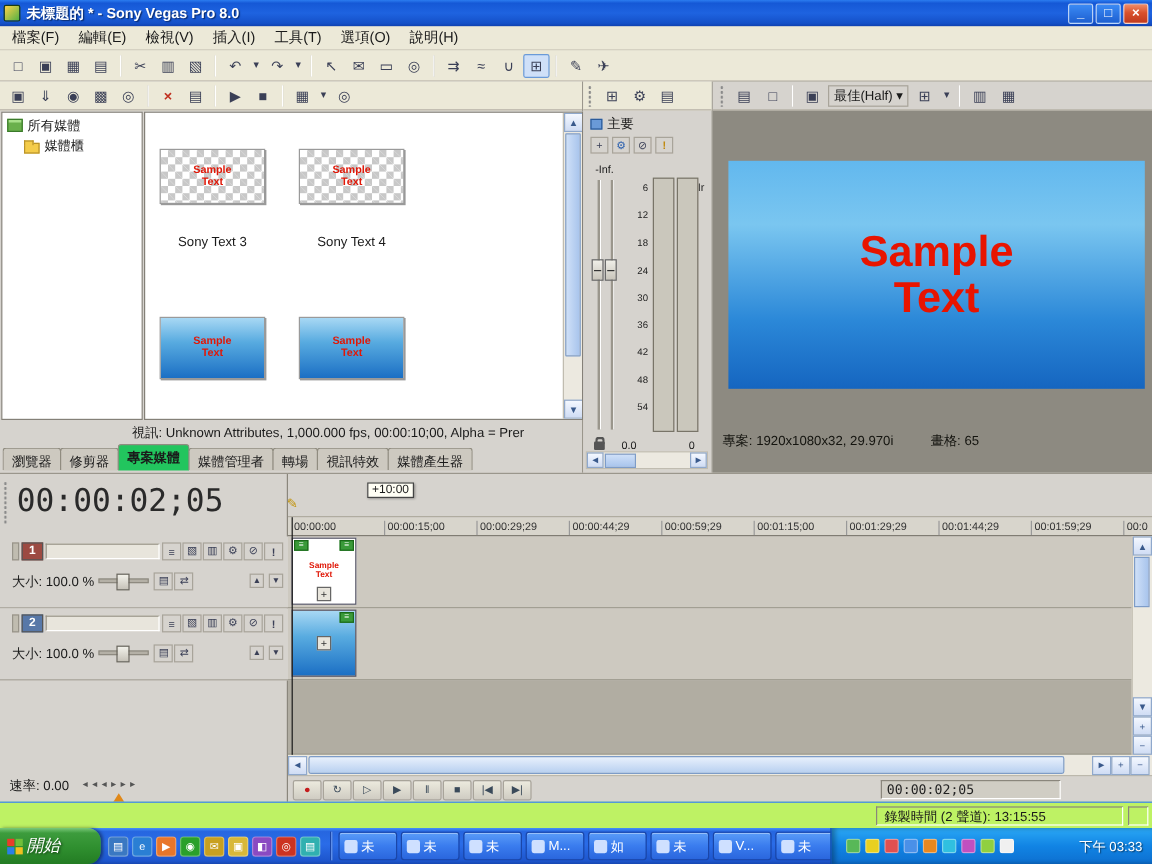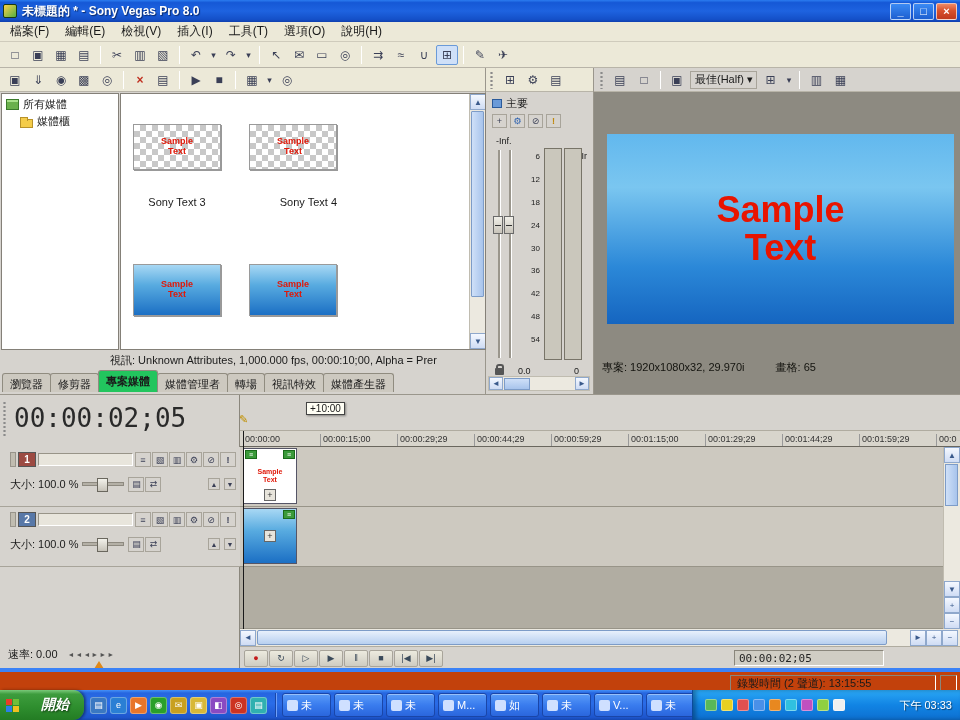--- a/index.html
+++ b/index.html
@@ -135,29 +135,29 @@
   #tl-vscroll .vthumb2{position:absolute;top:1px;left:1px;width:13px;height:42px;background:linear-gradient(90deg,#cfe0f8,#a8c4ec);border:1px solid #7d9cc8;}
   #tl-hscroll{height:18px;background:#ece9e0;border-bottom:1px solid #b0aca0;display:flex;align-items:center;}
   #tl-hscroll .htrack{flex:1;position:relative;height:16px;}
   #tl-hscroll .hthumb2{position:absolute;left:1px;top:0;width:630px;height:15px;background:linear-gradient(#e8f0fc,#b8d0f0);border:1px solid #7d9cc8;border-radius:2px;}
   #transport{height:22px;background:#d6d3ce;display:flex;align-items:center;gap:2px;padding-left:4px;}
   .pbtn{width:24px;height:17px;font-size:9px;display:flex;align-items:center;justify-content:center;border:1px solid #a8a49a;background:linear-gradient(#eceade,#cfccc2);border-radius:2px;color:#3a4a5a;}
   [data-name="record"]{color:#c41c1c;}
   #transport-time{margin-left:auto;margin-right:76px;width:150px;height:16px;border:1px solid;border-color:#8a867c #fff #fff #8a867c;background:#d0cdc4;font-family:"DejaVu Sans Mono",monospace;font-size:11px;display:flex;align-items:center;padding:0 4px;color:#222;}
 
   
-  #statusbar{position:absolute;left:0;top:668px;width:960px;height:22px;background:#c2410c;border-top:4px solid #3b82f6;}
+  #statusbar{position:absolute;left:0;top:668px;width:960px;height:22px;background:#bef264;border-top:1px solid #3b82f6;}
   #record-panel{position:absolute;right:24px;top:3px;width:206px;height:16px;border:1px solid;border-color:#8a867c #fff #fff #8a867c;font-size:11px;display:flex;align-items:center;padding:0 6px;white-space:nowrap;}
   #corner-panel{position:absolute;right:3px;top:3px;width:17px;height:16px;border:1px solid;border-color:#8a867c #fff #fff #8a867c;}
 
   
   #taskbar{position:absolute;left:0;top:690px;width:960px;height:30px;display:flex;align-items:center;
     background:linear-gradient(180deg,#4591f7 0%,#2666e0 10%,#2a6ce8 45%,#1d55cc 92%,#1747b0 100%);}
-  #start-btn{width:84px;height:30px;border-radius:0 11px 11px 0;display:flex;align-items:center;gap:22px;padding:0 12px 0 6px;
-    background:linear-gradient(180deg,#7ac97a 0%,#3d9c3d 14%,#2f8f2f 55%,#237c23 100%);color:#fff;font-weight:bold;font-style:italic;font-size:14px;
+  #start-btn{width:84px;height:30px;border-radius:0 11px 11px 0;display:flex;align-items:center;gap:3px;padding:0 12px 0 6px;
+    background:linear-gradient(180deg,#7ac97a 0%,#3d9c3d 14%,#2f8f2f 55%,#237c23 100%);color:#fff;font-weight:normal;font-style:italic;font-size:14px;
     text-shadow:1px 1px 2px #00000090;box-shadow:2px 0 3px #00000070;}
   .flag{display:grid;grid-template-columns:6px 6px;grid-template-rows:6px 6px;gap:1px;}
   .flag span:nth-child(1){background:#e83c2a;} .flag span:nth-child(2){background:#6fbf3a;}
   .flag span:nth-child(3){background:#2a7fe8;} .flag span:nth-child(4){background:#f0c020;}
   #quicklaunch{display:flex;gap:3px;padding:0 6px;align-items:center;}
   .ql{width:17px;height:17px;border-radius:3px;display:flex;align-items:center;justify-content:center;color:#fff;font-size:9px;border:1px solid #ffffff50;}
   .tb-div{width:2px;height:24px;background:#1a46a8;border-right:1px solid #6fa0f8;margin:0 2px;}
   #tasks{flex:1;display:flex;gap:3px;padding:0 3px;overflow:hidden;}
   .task{flex:0 0 49px;height:24px;border-radius:3px;background:linear-gradient(180deg,#5a9cf8 0%,#3a7cee 50%,#2a66dd 100%);border:1px solid #1a46a8;
     box-shadow:inset 0 1px 0 #ffffff60;display:flex;align-items:center;gap:3px;padding:0 4px;color:#fff;font-size:11px;overflow:hidden;}
@@ -270,21 +270,21 @@
       </div>
     </div>
     <div id="medialist" data-name="media-thumbnail-list">
       <div class="tile checker" style="left:12px;top:30px;" data-name="media-tile">
           <span class="ovl">Sample Text</span>
         </div>
       <div class="tile checker" style="left:128px;top:30px;" data-name="media-tile">
           <span class="ovl">Sample Text</span>
         </div>
       <div class="tile-caption" style="left:12px;top:102px;" data-name="media-tile-caption">Sony Text 3</div>
-      <div class="tile-caption" style="left:128px;top:102px;text-align:right;" data-name="media-tile-caption">Sony Text 4</div>
+      <div class="tile-caption" style="left:128px;top:102px;" data-name="media-tile-caption">Sony Text 4</div>
       <div class="tile bluegrad" style="left:12px;top:170px;" data-name="media-tile">
           <span class="ovl">Sample Text</span>
         </div>
       <div class="tile bluegrad" style="left:128px;top:170px;" data-name="media-tile">
           <span class="ovl">Sample Text</span>
         </div>
       <div class="vscroll" data-name="media-list-scrollbar">
         <span class="sbtn" data-name="scroll-up-icon">▲</span>
         <span class="vthumb" data-name="scrollbar-thumb"></span>
         <span class="sbtn bottom" data-name="scroll-down-icon">▼</span>

